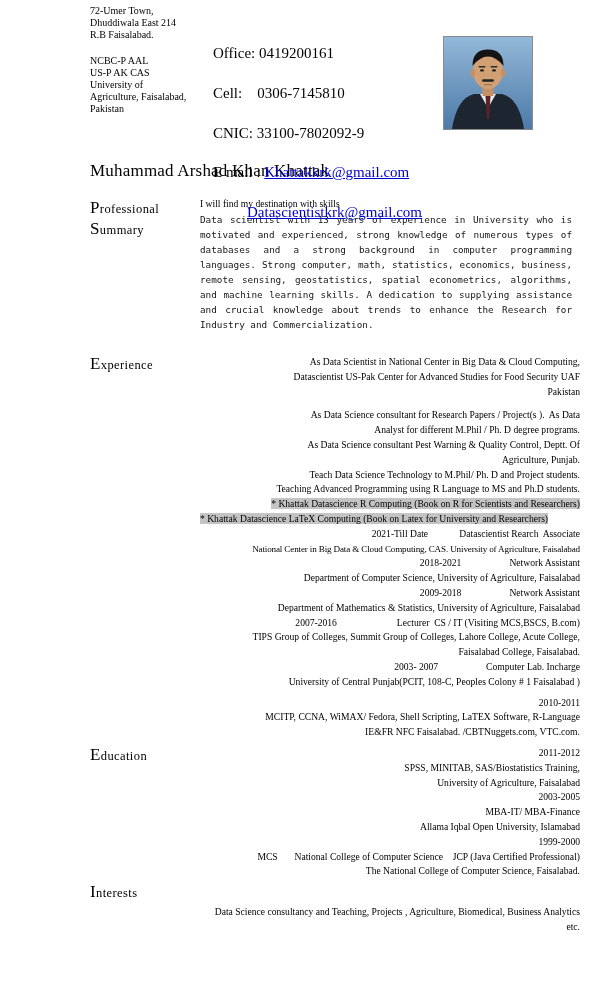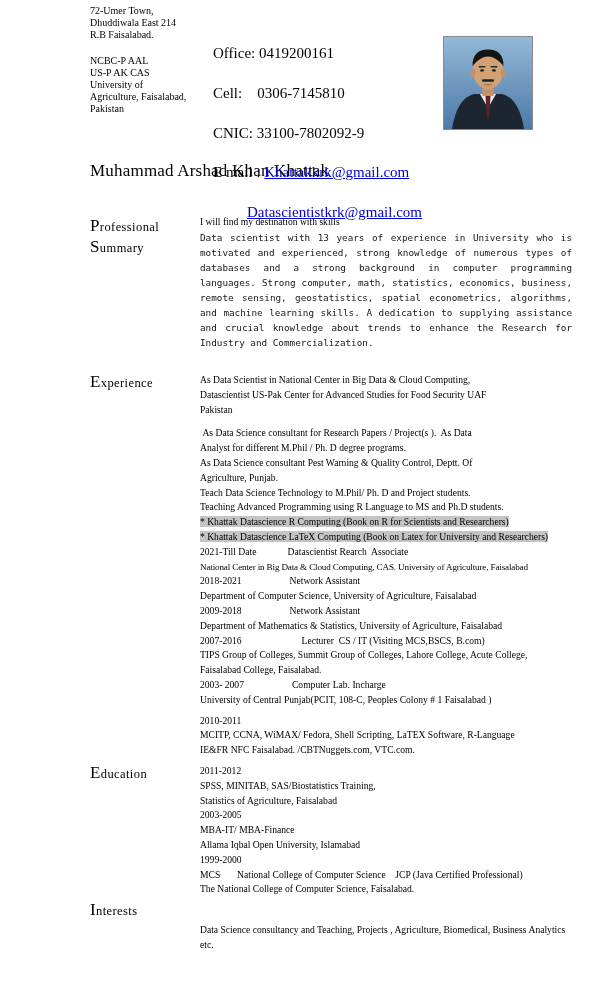--- a/index.html
+++ b/index.html
@@ -21,38 +21,38 @@
   .link { color:#0000cc; text-decoration:underline; cursor:pointer; }
   .email-indent { padding-left:34px; }
   .photo-frame { position:absolute; left:443px; top:36px; width:88px; height:92px; border:1px solid #8a8a8a; box-sizing:content-box; }
   .photo-frame svg { display:block; }
 
   
   .name { font-weight:400; font-size:17px; letter-spacing:0.2px; margin:26px 0 0 90px; line-height:20px; }
 
   
   .sec { display:grid; grid-template-columns:110px 380px; margin-left:90px; align-items:start; }
-  .sec-summary { margin-top:35px; }
+  .sec-summary { margin-top:17px; }
   .sec-exp { margin-top:23px; }
   .sec-edu { margin-top:6px; }
   .sec-int { margin-top:4px; }
 
   .sec-title { font-size:12.5px; letter-spacing:0.4px; line-height:17px; }
   .sec-title .w { display:inline-block; }
   .sec-title .w::first-letter { font-size:17px; }
   .sec-title.two-line .w { display:block; line-height:19px; }
 
   .tagline { font-size:9.6px; line-height:12px; margin-bottom:2px; }
   .mono {
     font-family:"DejaVu Sans Mono", monospace;
     font-size:9.3px; line-height:15px;
     text-align:justify; width:372px; margin:0; color:#151515;
   }
 
-  .line { font-size:9.6px; line-height:14.8px; white-space:pre-wrap; }
+  .line { font-size:9.6px; line-height:14.8px; white-space:pre-wrap;text-align:right; }
   .tight { font-size:9.1px; letter-spacing:-0.15px; }
   .gap { margin-top:9px; }
   .gap-sm { margin-top:6px; }
   .hl-line .hl { background:#c4c4c4; }
   .justify { text-align:justify; }
   .int-body { margin-top:22px; }
 </style>
 </head>
 <body>
 
@@ -162,21 +162,21 @@
 
   <div class="sec sec-edu">
     <div>
       <div class="sec-title">
         <span class="w">Education</span>
       </div>
     </div>
     <div>
       <div class="line">2011-2012</div>
       <div class="line">SPSS, MINITAB, SAS/Biostatistics Training,</div>
-      <div class="line">Statistics of Agriculture, Faisalabad</div>
+      <div class="line">University of Agriculture, Faisalabad</div>
       <div class="line">2003-2005</div>
       <div class="line">MBA-IT/ MBA-Finance</div>
       <div class="line">Allama Iqbal Open University, Islamabad</div>
       <div class="line">1999-2000</div>
       <div class="line">MCS       National College of Computer Science    JCP (Java Certified Professional)</div>
       <div class="line">The National College of Computer Science, Faisalabad.</div>
     </div>
   </div>
 
   <div class="sec sec-int">

